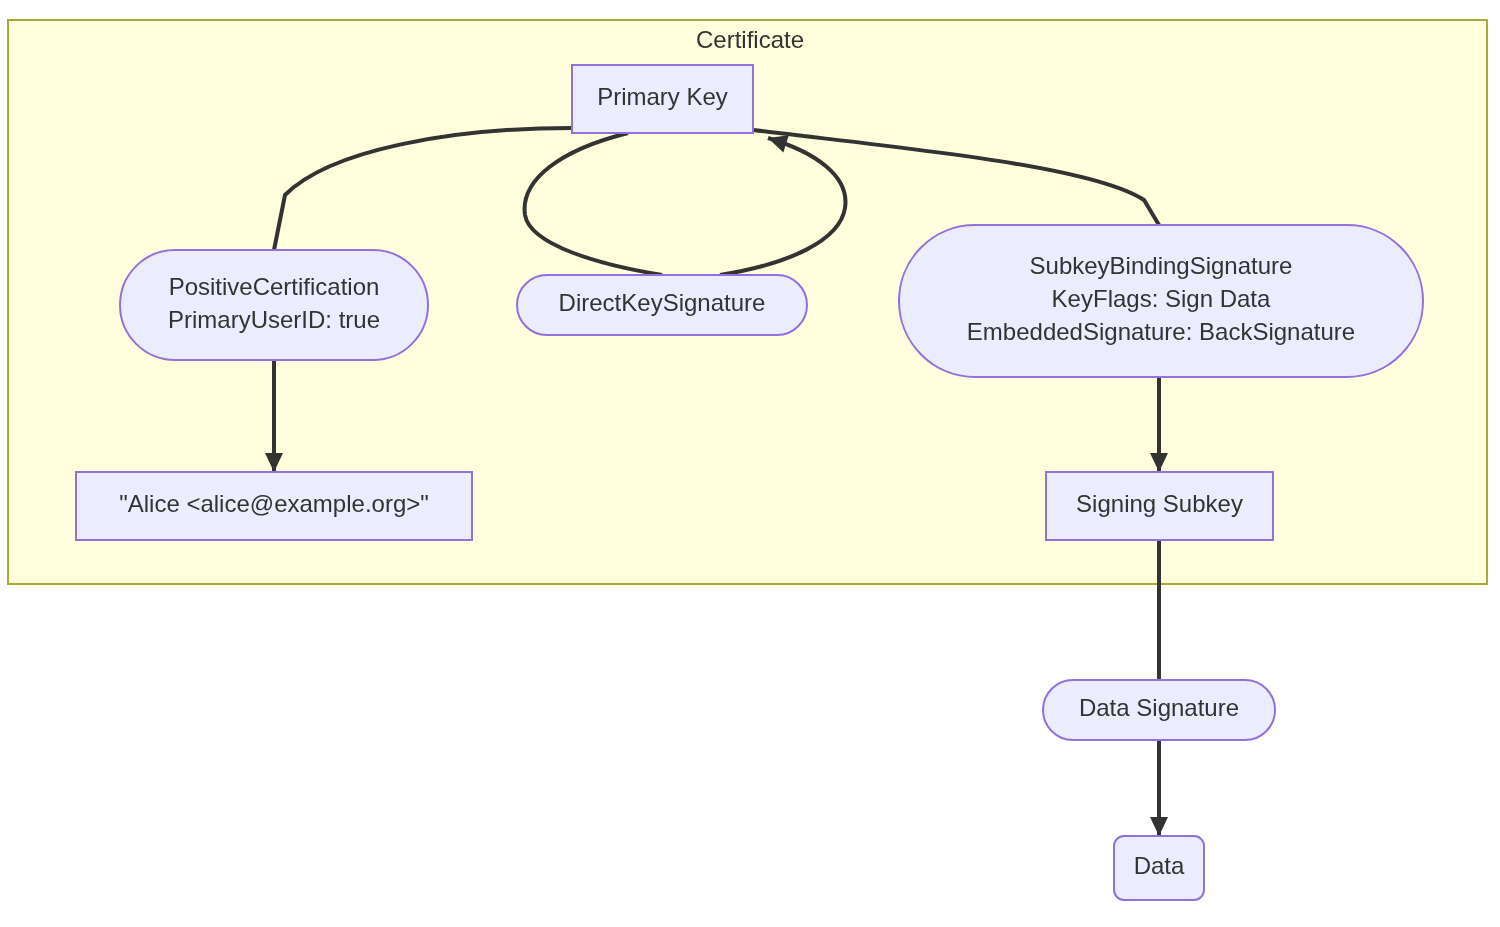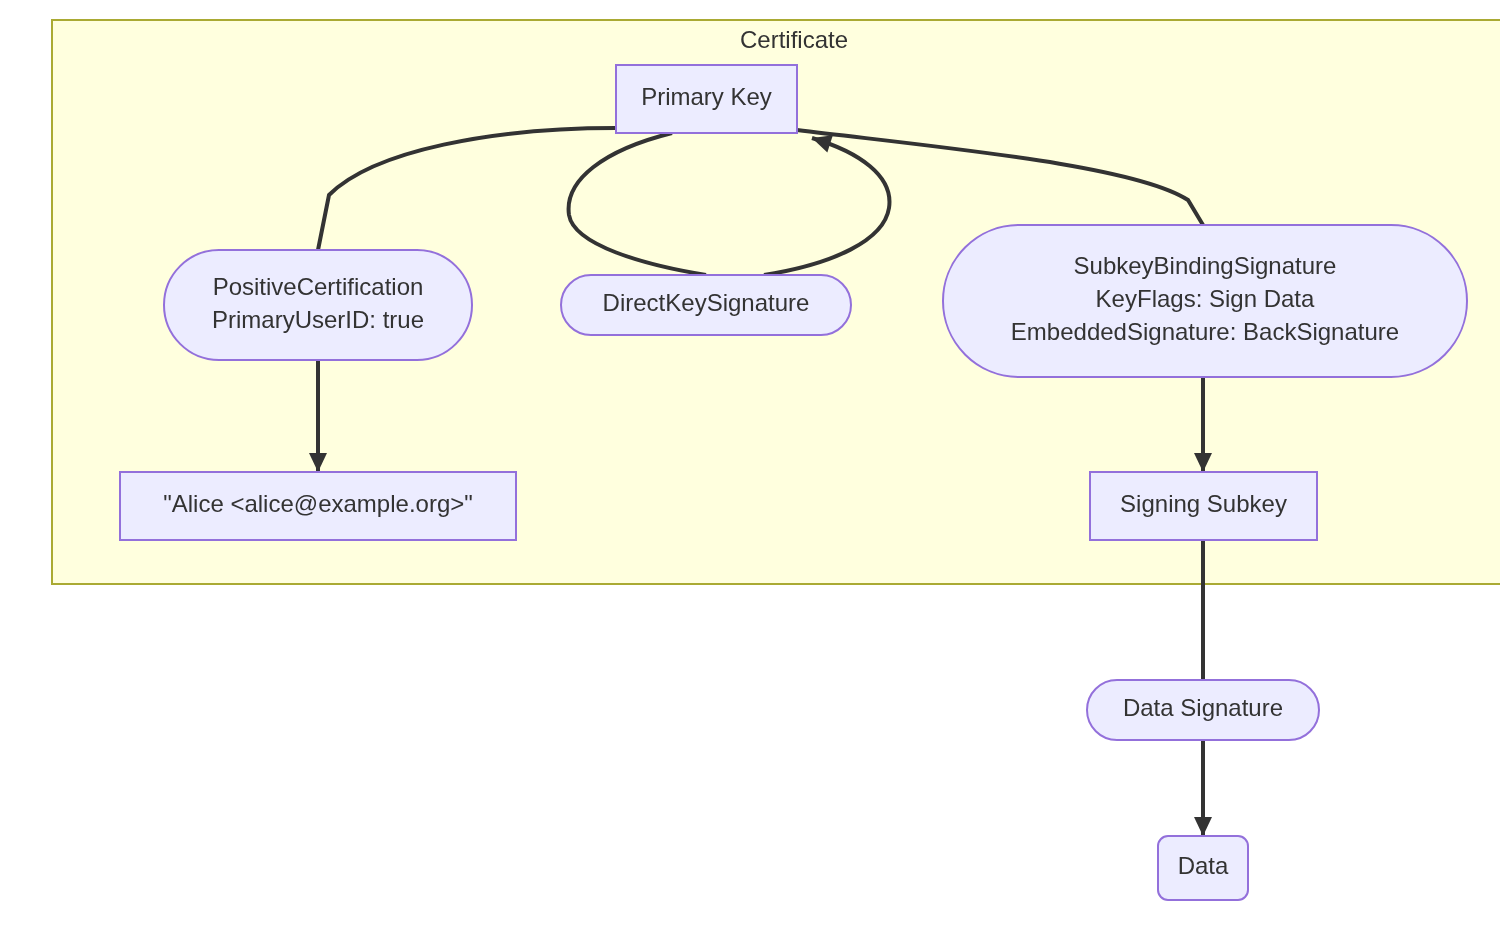--- a/index.html
+++ b/index.html
@@ -11,21 +11,20 @@
   body {
     width: 1500px;
     height: 927px;
     font-family: "Liberation Sans", sans-serif;
     overflow: hidden;
   }
   #diagram-root {
     position: relative;
     width: 1360px;
     height: 927px;
-    padding-left: 44px;
   }
   svg#flowchart {
     display: block;
     width: 1500px;
     height: 927px;
   }
   .cluster-rect {
     fill: #ffffde;
     stroke: #aaaa33;
     stroke-width: 2px;

